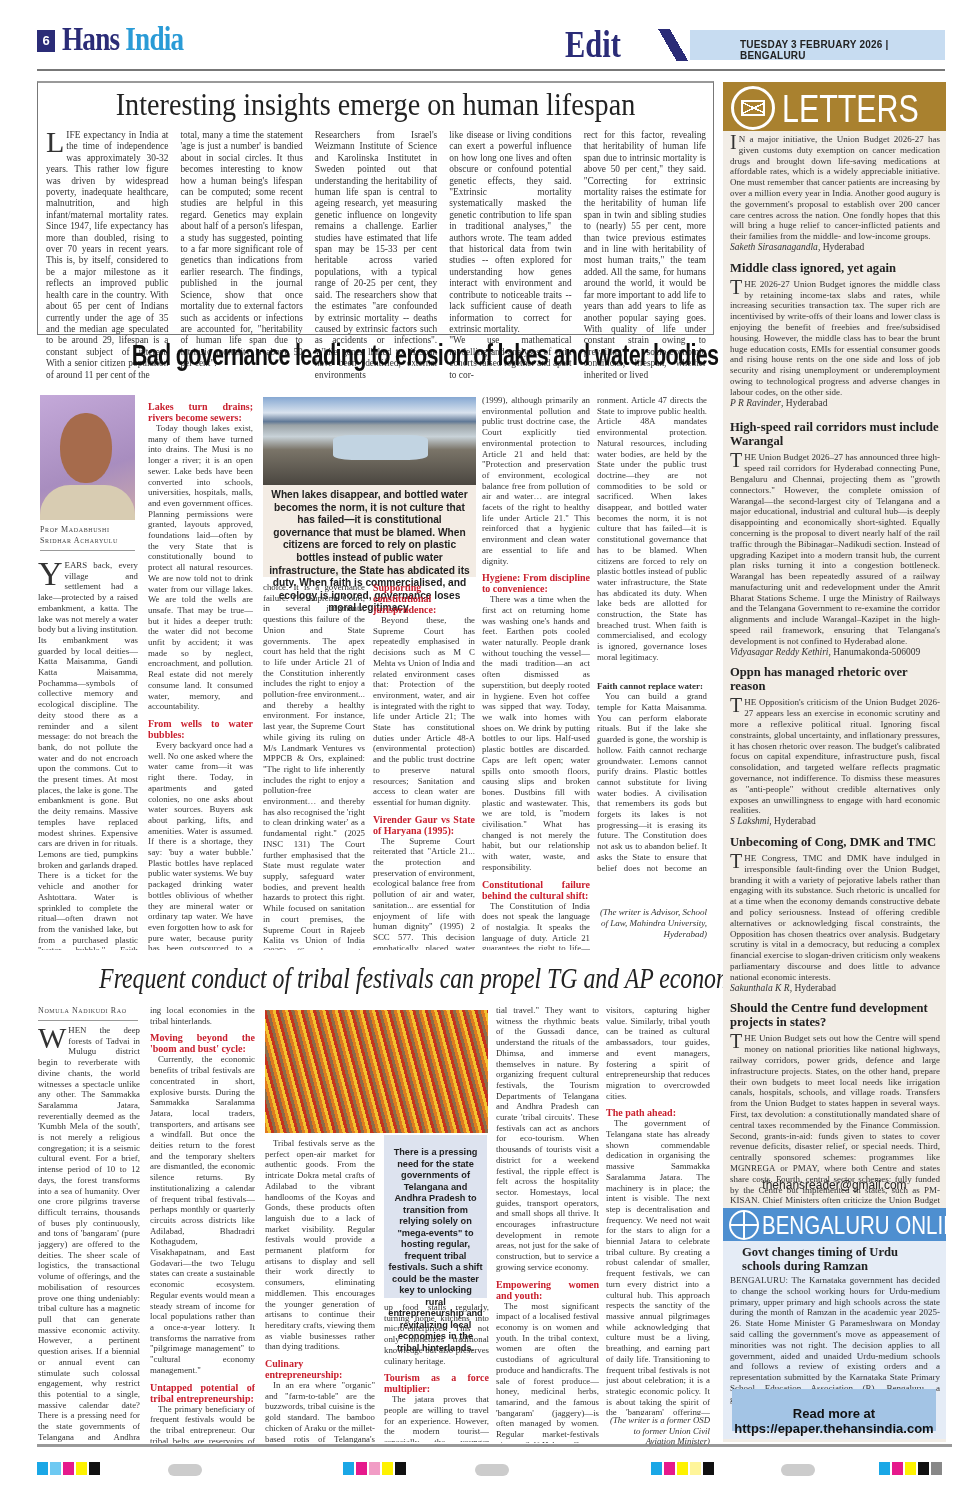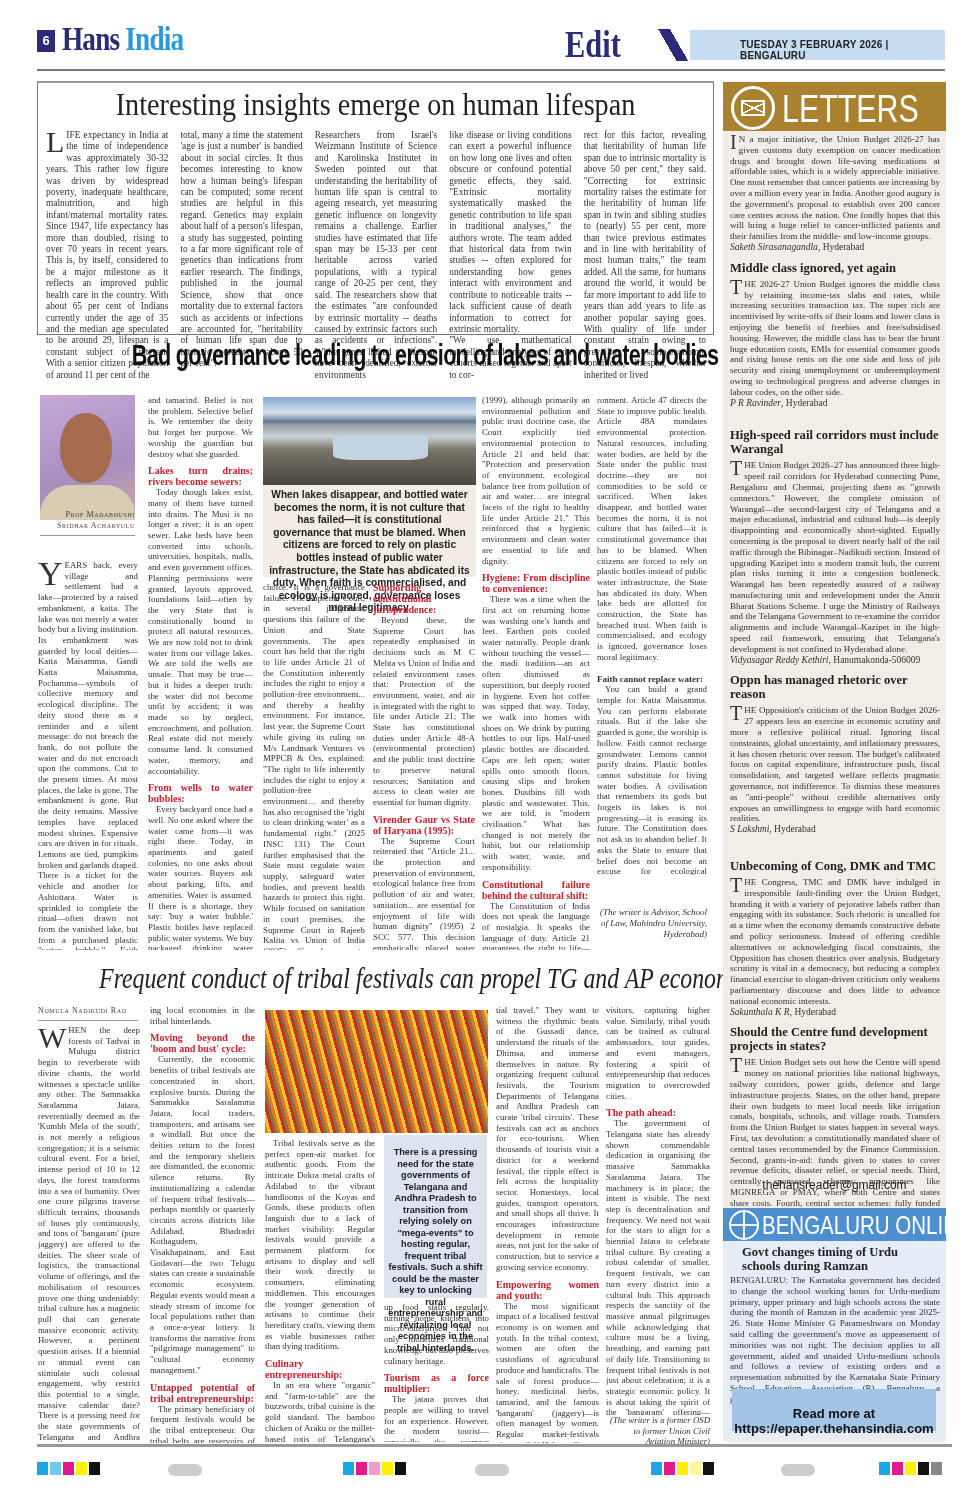--- a/index.html
+++ b/index.html
@@ -15,21 +15,21 @@
 .boxTop{left:37px;top:81px;width:677px;height:254px;border:1px solid #777;border-top:2px solid #999}
 .h1a{left:37px;top:86px;width:677px;text-align:center;font:32px "Liberation Serif",serif;color:#222;transform:scaleX(.88);}
 .cols{display:flex;gap:12px}
 .col{flex:1;font-size:9.4px;line-height:11.4px;text-align:justify;color:#333}
 .col p{text-indent:8px}
 .drop{float:left;font-size:30px;line-height:24px;padding-right:2px;font-family:"Liberation Serif",serif}
 .h1b{left:37px;top:338px;width:677px;text-align:center;font:bold 30px "Liberation Sans",sans-serif;letter-spacing:-1px;transform:scaleX(.72);color:#111;white-space:nowrap}
 .photo{left:40px;top:395px;width:95px;height:125px;background:linear-gradient(160deg,#c4a9d9 0%,#a88dbf 60%,#caa 100%);overflow:hidden}
 .face{position:absolute;left:20px;top:18px;width:52px;height:70px;border-radius:48%;background:#a66b4c}
 .suit{position:absolute;left:0;top:90px;width:95px;height:40px;background:#d8ccb2;border-radius:30px 30px 0 0}
-.byline{left:40px;top:509px;width:95px;font-size:8px;letter-spacing:.6px;text-align:right;font-variant:small-caps;color:#444;line-height:11px;border-bottom:1px solid #999;padding-bottom:4px}
+.byline{left:40px;top:524px;width:95px;font-size:8px;letter-spacing:.6px;text-align:left;font-variant:small-caps;color:#444;line-height:11px;border-bottom:1px solid #999;padding-bottom:4px}
 .lakeimg{left:263px;top:397px;width:213px;height:88px;background:linear-gradient(180deg,#86a8d2 0%,#d9e3ee 18%,#607896 28%,#9aa2a6 32%,#c8d2d8 45%,#7a7468 60%,#4a4640 100%)}
 .pool{position:absolute;left:70px;top:38px;width:95px;height:25px;background:#c2d4e2;border-radius:20%}
 .caption{left:263px;top:485px;width:213px;height:92px;background:#f3ece4;font:bold 10.2px "Liberation Sans",sans-serif;text-align:center;line-height:12.6px;padding:4px 6px;color:#222;transform-origin:top}
 .redh{color:#c8202e;font-weight:bold;font-size:10px;line-height:11px;margin-top:6px;text-indent:0}
 .h1c{left:37px;top:962px;width:690px;text-align:center;font:italic 29px "Liberation Serif",serif;transform:scaleX(.82);white-space:nowrap;color:#222}
 .festimg{left:265px;top:1010px;width:223px;height:123px;background:repeating-linear-gradient(75deg,#e07a1f 0 3px,#f2c230 3px 6px,#c6321d 6px 9px,#8a6d4a 9px 12px)}
 .pullq{left:384px;top:1135px;width:103px;height:163px;background:#dde3ef;font:bold 9.2px "Liberation Sans",sans-serif;text-align:center;line-height:11.5px;padding:12px 4px}
 .boxBot{left:37px;top:1444px;width:915px;height:3px;background:#999}
 .sidebar{left:723px;top:82px;width:223px;height:1360px;background:#f2ede6}
 .letters{left:723px;top:82px;width:223px;height:49px;background:#a9812f}
@@ -75,21 +75,20 @@
 <div class="abs photo">
     <div class="face"></div>
     <div class="suit"></div>
   </div>
 <div class="abs byline">
     <div>Prof Madabhushi</div>
     <div>Sridhar Acharyulu</div>
   </div>
 <div class="abs col" style="left:38px;top:560px;width:100px;height:390px;overflow:hidden;font-size:8.8px;line-height:10.7px"><span class="drop" style="font-size:34px;line-height:28px">Y</span><span>EARS back, every village and settlement had a lake—protected by a raised embankment, a katta. The lake was not merely a water body but a living institution. Its embankment was guarded by local deities—Katta Maisamma, Gandi Katta Maisamma, Pochamma—symbols of collective memory and ecological discipline. The deity stood there as a reminder and a silent message: do not breach the bank, do not pollute the water and do not encroach upon the commons. Cut to the present times. At most places, the lake is gone. The embankment is gone. But the deity remains. Massive temples have replaced modest shrines. Expensive cars are driven in for rituals. Lemons are tied, pumpkins broken and garlands draped. There is a ticket for the vehicle and another for Ashtottara. Water is sprinkled to complete the ritual—often drawn not from the vanished lake, but from a purchased plastic "water bubble." Faith without water, development without life: Faith continues. Ecology does not. This is not a criticism of belief. Every society has its rituals. Even rockets sent into space are adorned with lemons, ginger,</span></div>
 <div class="abs col" style="left:148px;top:395px;width:105px;height:555px;overflow:hidden;font-size:8.8px;line-height:10.7px">
-  <p style="text-indent:0">and tamarind. Belief is not the problem. Selective belief is. We remember the deity but forget her purpose. We worship the guardian but destroy what she guarded.</p>
   <div class="redh">Lakes turn drains; rivers become sewers:</div>
   <p>Today though lakes exist, many of them have turned into drains. The Musi is no longer a river; it is an open sewer. Lake beds have been converted into schools, universities, hospitals, malls, and even government offices. Planning permissions were granted, layouts approved, foundations laid—often by the very State that is constitutionally bound to protect all natural resources. We are now told not to drink water from our village lakes. We are told the wells are unsafe. That may be true—but it hides a deeper truth: the water did not become unfit by accident; it was made so by neglect, encroachment, and pollution. Real estate did not merely consume land. It consumed water, memory, and accountability.</p>
   <div class="redh">From wells to water bubbles:</div>
   <p>Every backyard once had a well. No one asked where the water came from—it was right there. Today, in apartments and gated colonies, no one asks about water sources. Buyers ask about parking, lifts, and amenities. Water is assumed. If there is a shortage, they say: 'buy a water bubble.' Plastic bottles have replaced public water systems. We buy packaged drinking water bottles oblivious of whether they are mineral water or ordinary tap water. We have even forgotten how to ask for pure water, because purity has been outsourced to a label. This is not a consumer</p>
 </div>
 <div class="abs lakeimg">
     <div class="pool"></div>
   </div>
 <div class="abs caption">When lakes disappear, and bottled water becomes the norm, it is not culture that has failed—it is constitutional governance that must be blamed. When citizens are forced to rely on plastic bottles instead of public water infrastructure, the State has abdicated its duty. When faith is commercialised, and ecology is ignored, governance loses moral legitimacy.</div>
 <div class="abs col" style="left:263px;top:582px;width:102px;height:368px;overflow:hidden;font-size:8.8px;line-height:10.7px">choice. It is a governance failure. The Supreme Court, in several judgments, questions this failure of the Union and State governments. The apex court has held that the right to life under Article 21 of the Constitution inherently includes the right to enjoy a pollution-free environment... and thereby a healthy environment. For instance, last year, the Supreme Court while giving its ruling on M/s Landmark Ventures vs MPPCB &amp; Ors, explained: "The right to life inherently includes the right to enjoy a pollution-free environment… and thereby has also recognised the 'right to clean drinking water' as a fundamental right." (2025 INSC 131) The Court further emphasised that the State must regulate water supply, safeguard water bodies, and prevent health hazards to protect this right. While focused on sanitation in court premises, the Supreme Court in Rajeeb Kalita vs Union of India (2025) affirmed access to sanitation as part of Article 21, grounding it in earlier jurisprudence which linked environmental and public health rights to life and dignity. (2025 INSC 75)</div>
@@ -101,21 +100,21 @@
 </div>
 <div class="abs col" style="left:482px;top:395px;width:108px;height:555px;overflow:hidden;font-size:8.8px;line-height:10.7px">
   <p style="text-indent:0">(1999), although primarily an environmental pollution and public trust doctrine case, the Court explicitly tied environmental protection to Article 21 and held that: "Protection and preservation of environment, ecological balance free from pollution of air and water… are integral facets of the right to healthy life under Article 21." This reinforced that a hygienic environment and clean water are essential to life and dignity.</p>
   <div class="redh">Hygiene: From discipline to convenience:</div>
   <p>There was a time when the first act on returning home was washing one's hands and feet. Earthen pots cooled water naturally. People drank without touching the vessel—the madi tradition—an act often dismissed as superstition, but deeply rooted in hygiene. Even hot coffee was sipped that way. Today, we walk into homes with shoes on. We drink by putting bottles to our lips. Half-used plastic bottles are discarded. Caps are left open; water spills onto smooth floors, causing slips and broken bones. Dustbins fill with plastic and wastewater. This, we are told, is "modern civilisation." What has changed is not merely the habit, but our relationship with water, waste, and responsibility.</p>
   <div class="redh">Constitutional failure behind the cultural shift:</div>
   <p>The Constitution of India does not speak the language of nostalgia. It speaks the language of duty. Article 21 guarantees the right to life—not mere survival, but life with dignity. The Supreme Court has repeatedly held that this includes the right to clean drinking water, sanitation, and a healthy envi-</p>
 </div>
 <div class="abs col" style="left:597px;top:395px;width:110px;height:480px;overflow:hidden;font-size:8.8px;line-height:10.7px">
   <p style="text-indent:0">ronment. Article 47 directs the State to improve public health. Article 48A mandates environmental protection. Natural resources, including water bodies, are held by the State under the public trust doctrine—they are not commodities to be sold or sacrificed. When lakes disappear, and bottled water becomes the norm, it is not culture that has failed—it is constitutional governance that has to be blamed. When citizens are forced to rely on plastic bottles instead of public water infrastructure, the State has abdicated its duty. When lake beds are allotted for construction, the State has breached trust. When faith is commercialised, and ecology is ignored, governance loses moral legitimacy.</p>
-  <div style="font-weight:bold;font-size:9px;margin-top:11px">Faith cannot replace water:</div>
+  <div style="font-weight:bold;font-size:9px;margin-top:18px">Faith cannot replace water:</div>
   <p>You can build a grand temple for Katta Maisamma. You can perform elaborate rituals. But if the lake she guarded is gone, the worship is hollow. Faith cannot recharge groundwater. Lemons cannot purify drains. Plastic bottles cannot substitute for living water bodies. A civilisation that remembers its gods but forgets its lakes is not progressing—it is erasing its future. The Constitution does not ask us to abandon belief. It asks the State to ensure that belief does not become an excuse for ecological destruction. It asks governance to protect the commons—water, land, air—so that culture, faith and life itself can survive. Until lakes return, wells are revived, and water is treated as a right rather than a product, no amount of ritual will quench our collective thirst.</p>
 </div>
 <div class="abs" style="left:597px;top:907px;width:110px;text-align:right;font:italic 9px 'Liberation Serif',serif;line-height:11px;color:#333">(The writer is Advisor, School of Law, Mahindra University, Hyderabad)</div>
 
 <div class="abs h1c">Frequent conduct of tribal festivals can propel TG and AP economies</div>
 <div class="abs byline" style="top:1005px;width:100px;left:38px;text-align:left">Nomula Nadikudi Rao</div>
 <div class="abs col" style="left:38px;top:1025px;width:102px;height:418px;overflow:hidden;font-size:8.8px;line-height:10.7px"><span class="drop" style="font-size:30px;line-height:25px">W</span><span>HEN the deep forests of Tadvai in Mulugu district begin to reverberate with divine chants, the world witnesses a spectacle unlike any other. The Sammakka Saralamma Jatara, reverentially deemed as the 'Kumbh Mela of the south', is not merely a religious congregation; it is a seismic cultural event. For a brief, intense period of 10 to 12 days, the forest transforms into a sea of humanity. Over one crore pilgrims traverse difficult terrains, thousands of buses ply continuously, and tons of 'bangaram' (pure jaggery) are offered to the deities. The sheer scale of logistics, the transactional volume of offerings, and the mobilisation of resources prove one thing undeniably: tribal culture has a magnetic pull that can generate massive economic activity. However, a pertinent question arises. If a biennial or annual event can stimulate such colossal engagement, why restrict this potential to a single, massive calendar date? There is a pressing need for the state governments of Telangana and Andhra Pradesh to transition from relying solely on "mega-events" to hosting regular, frequent tribal festivals. Such a shift could be the master key to unlocking rural entrepreneurship and revitaliz-</span></div>
 <div class="abs col" style="left:150px;top:1005px;width:105px;height:438px;overflow:hidden;font-size:8.8px;line-height:10.7px">
   <p style="text-indent:0">ing local economies in the tribal hinterlands.</p>
   <div class="redh">Moving beyond the 'boom and bust' cycle:</div>
@@ -158,31 +157,31 @@
 <div class="abs" style="left:730px;top:134px;width:210px">
   <div>
     <div class="ltr"><span class="drop" style="font-size:20px;line-height:17px">I</span><span>N a major initiative, the Union Budget 2026-27 has given customs duty exemption on cancer medication drugs and brought down life-saving medications at affordable rates, which is a widely appreciable initiative. One must remember that cancer patients are increasing by over a million every year in India. Another good augury is the government's proposal to establish over 200 cancer care centres across the nation. One fondly hopes that this will bring a huge relief to cancer-inflicted patients and their families from the middle- and low-income groups.</span></div>
     <div class="sig ltr"><i>Saketh Sirasanagandla</i>, <span>Hyderabad</span></div>
   </div>
   <div style="margin-top:8px">
     <div class="lh">Middle class ignored, yet again</div>
     <div class="ltr"><span class="drop" style="font-size:20px;line-height:17px">T</span><span>HE 2026-27 Union Budget ignores the middle class by retaining income-tax slabs and rates, while increasing securities transaction tax. The super rich are incentivised by write-offs of their loans and lower class is enjoying the benefit of freebies and free/subsidised housing. However, the middle class has to bear the brunt huge education costs, EMIs for essential consumer goods and rising house rents on the one side and loss of job security and rising unemployment or underemployment owing to technological progress and adverse changes in labour codes, on the other side.</span></div>
     <div class="sig ltr"><i>P R Ravinder</i>, <span>Hyderabad</span></div>
   </div>
-  <div style="margin-top:20px">
+  <div style="margin-top:12px">
     <div class="lh">High-speed rail corridors must include Warangal</div>
     <div class="ltr"><span class="drop" style="font-size:20px;line-height:17px">T</span><span>HE Union Budget 2026–27 has announced three high-speed rail corridors for Hyderabad connecting Pune, Bengaluru and Chennai, projecting them as "growth connectors." However, the complete omission of Warangal—the second-largest city of Telangana and a major educational, industrial and cultural hub—is deeply disappointing and economically short-sighted. Equally concerning is the proposal to divert nearly half of the rail traffic through the Bibinagar–Nadikudi section. Instead of upgrading Kazipet into a modern transit hub, the current plan risks turning it into a congestion bottleneck. Warangal has been repeatedly assured of a railway manufacturing unit and redevelopment under the Amrit Bharat Stations Scheme. I urge the Ministry of Railways and the Telangana Government to re-examine the corridor alignments and include Warangal–Kazipet in the high-speed rail framework, ensuring that Telangana's development is not confined to Hyderabad alone.</span></div>
     <div class="sig ltr"><i>Vidyasagar Reddy Kethiri</i>, <span>Hanumakonda-506009</span></div>
   </div>
   <div style="margin-top:8px">
     <div class="lh">Oppn has managed rhetoric over reason</div>
     <div class="ltr"><span class="drop" style="font-size:20px;line-height:17px">T</span><span>HE Opposition's criticism of the Union Budget 2026-27 appears less an exercise in economic scrutiny and more a reflexive political ritual. Ignoring fiscal constraints, global uncertainty, and inflationary pressures, it has chosen rhetoric over reason. The budget's calibrated focus on capital expenditure, infrastructure push, fiscal consolidation, and targeted welfare reflects pragmatic governance, not indifference. To dismiss these measures as "anti-people" without credible alternatives only exposes an unwillingness to engage with hard economic realities.</span></div>
     <div class="sig ltr"><i>S Lakshmi</i>, <span>Hyderabad</span></div>
   </div>
-  <div style="margin-top:24px">
+  <div style="margin-top:8px">
     <div class="lh">Unbecoming of Cong, DMK and TMC</div>
     <div class="ltr"><span class="drop" style="font-size:20px;line-height:17px">T</span><span>HE Congress, TMC and DMK have indulged in irresponsible fault-finding over the Union Budget, branding it with a variety of pejorative labels rather than engaging with its substance. Such rhetoric is uncalled for at a time when the economy demands constructive debate and policy seriousness. Instead of offering credible alternatives or acknowledging fiscal constraints, the Opposition has chosen theatrics over analysis. Budgetary scrutiny is vital in a democracy, but reducing a complex financial exercise to slogan-driven criticism only weakens parliamentary discourse and does little to advance national economic interests.</span></div>
     <div class="sig ltr"><i>Sakunthala K R</i>, <span>Hyderabad</span></div>
   </div>
   <div style="margin-top:8px">
     <div class="lh">Should the Centre fund development projects in states?</div>
     <div class="ltr"><span class="drop" style="font-size:20px;line-height:17px">T</span><span>HE Union Budget sets out how the Centre will spend money on national priorities like national highways, railway corridors, power grids, defence and large infrastructure projects. States, on the other hand, prepare their own budgets to meet local needs like irrigation canals, hospitals, schools, and village roads. Transfers from the Union Budget to states happen in several ways. First, tax devolution: a constitutionally mandated share of central taxes recommended by the Finance Commission. Second, grants-in-aid: funds given to states to cover revenue deficits, disaster relief, or special needs. Third, centrally sponsored schemes: programmes like MGNREGA or PMAY, where both Centre and states share costs. Fourth, central sector schemes: fully funded by the Centre but implemented in states, such as PM-KISAN. Chief Ministers often criticize the Union Budget because it does not announce state-specific projects or increase their share of funds. They feel their states are ignored when allocations are shown only in aggregate. The Union Budget builds national infrastructure, while state budgets decide local development priorities.</span></div>
     <div class="sig ltr"><i>Dr O Prasada Rao</i>, <span>Hyderabad</span></div>
   </div>
 </div>

